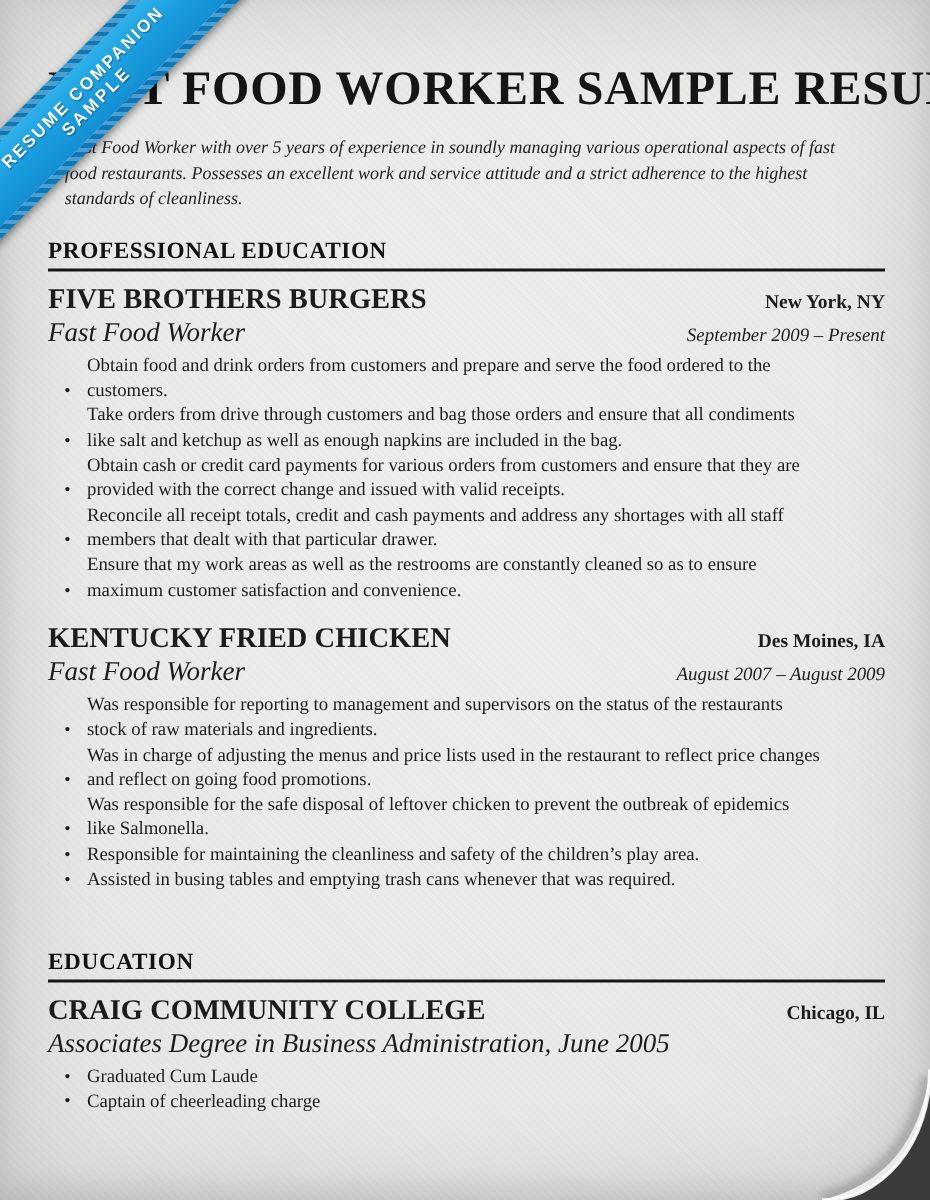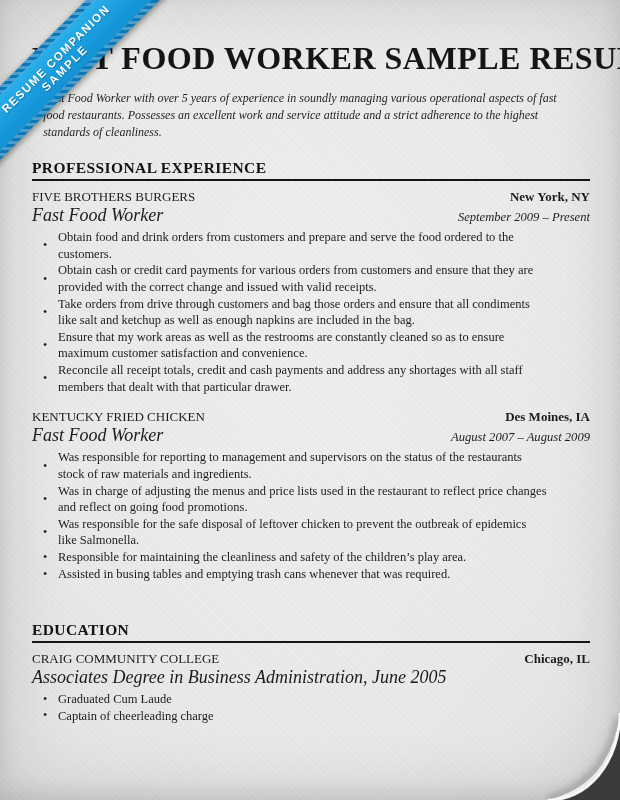--- a/index.html
+++ b/index.html
@@ -41,28 +41,28 @@
     font-size:15.5px;font-weight:bold;letter-spacing:0.4px;
     border-bottom:2px solid #161616;padding-bottom:2px;
     margin-top:18px;color:#131313;
   }
   .sec-heading.edu{margin-top:38px;}
   .row{
     display:flex;justify-content:space-between;align-items:baseline;
   }
   .row.first{margin-top:8px;}
   .row.job2{margin-top:14px;}
-  .company{font-weight:normal;font-size:13px;}
+  .company{font-weight:bold;font-size:19px;}
   .location{font-weight:bold;font-size:13px;}
   .jobtitle{font-style:italic;font-size:18px;}
   .dates{font-style:italic;font-size:12.6px;}
   
   ul.blist{list-style:none;margin:3px 0 0 0;padding:0;}
   ul.blist li{
-    display:flex;align-items:center;
+    display:flex;align-items:flex-end;
     font-size:12.5px;line-height:1.33;margin:0 0;font-family:Liberation Serif, serif;
   }
   .dot{flex:0 0 26px;text-align:center;font-size:12px;line-height:1.4;}
   .dot::before{content:"\2022";}
   .bt{flex:1;padding-right:42px;}
   ul.blist.tight .bt{padding-right:10px;}
   
   .ribbon{
     position:absolute;top:37px;left:-62px;width:244px;height:40px;
     transform:rotate(-45deg);
@@ -93,50 +93,50 @@
 </style>
 </head>
 <body>
 
 <div class="paper">
   <div class="content">
 
     <div class="title">FAST FOOD WORKER SAMPLE RESUME</div>
     <div class="summary">Fast Food Worker with over 5 years of experience in soundly managing various operational aspects of fast food restaurants. Possesses an excellent work and service attitude and a strict adherence to the highest standards of cleanliness.</div>
 
-    <div class="sec-heading">PROFESSIONAL EXPERIENCE</div>
+    <div class="sec-heading">PROFESSIONAL EDUCATION</div>
 
     <div class="row first">
       <span class="company">FIVE BROTHERS BURGERS</span>
       <span class="location">New York, NY</span>
     </div>
     <div class="row">
       <span class="jobtitle">Fast Food Worker</span>
       <span class="dates">September 2009 – Present</span>
     </div>
     <ul class="blist">
       <li>
           <span class="dot"></span>
           <span class="bt">Obtain food and drink orders from customers and prepare and serve the food ordered to the customers.</span>
         </li>
       <li>
           <span class="dot"></span>
+          <span class="bt">Take orders from drive through customers and bag those orders and ensure that all condiments like salt and ketchup as well as enough napkins are included in the bag.</span>
+        </li>
+      <li>
+          <span class="dot"></span>
           <span class="bt">Obtain cash or credit card payments for various orders from customers and ensure that they are provided with the correct change and issued with valid receipts.</span>
         </li>
       <li>
           <span class="dot"></span>
-          <span class="bt">Take orders from drive through customers and bag those orders and ensure that all condiments like salt and ketchup as well as enough napkins are included in the bag.</span>
+          <span class="bt">Reconcile all receipt totals, credit and cash payments and address any shortages with all staff members that dealt with that particular drawer.</span>
         </li>
       <li>
           <span class="dot"></span>
           <span class="bt">Ensure that my work areas as well as the restrooms are constantly cleaned so as to ensure maximum customer satisfaction and convenience.</span>
-        </li>
-      <li>
-          <span class="dot"></span>
-          <span class="bt">Reconcile all receipt totals, credit and cash payments and address any shortages with all staff members that dealt with that particular drawer.</span>
         </li>
     </ul>
 
     <div class="row job2">
       <span class="company">KENTUCKY FRIED CHICKEN</span>
       <span class="location">Des Moines, IA</span>
     </div>
     <div class="row">
       <span class="jobtitle">Fast Food Worker</span>
       <span class="dates">August 2007 – August 2009</span>

